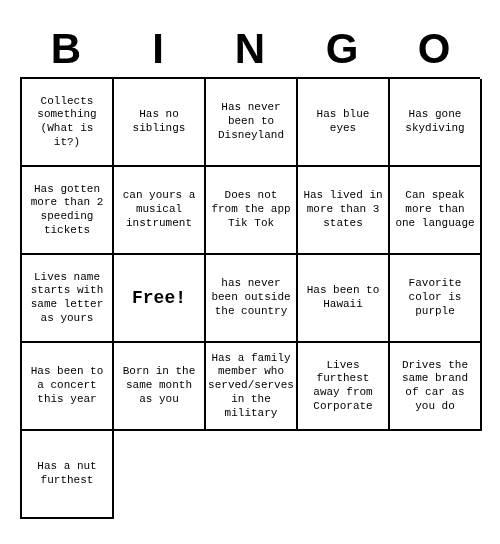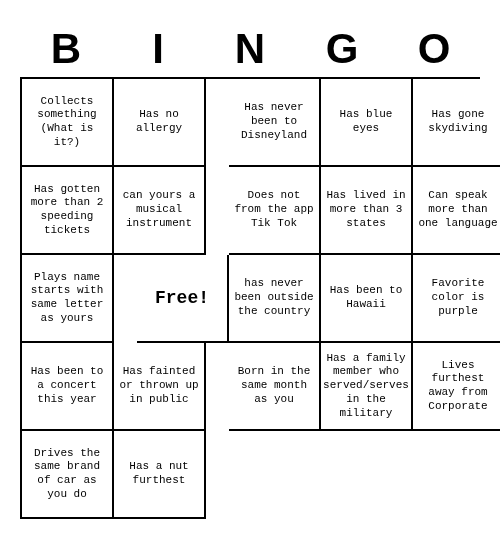--- a/index.html
+++ b/index.html
@@ -45,21 +45,20 @@
       justify-content: center;
       text-align: center;
       padding: 4px;
       font-size: 11px;
       line-height: 1.25;
       cursor: pointer;
     }
     .bingo-cell.free {
       font-size: 18px;
       font-weight: bold;
-      margin-left: 23px;
     }
     .bingo-cell span {
       display: block;
     }
   </style>
 </head>
 <body>
 
 <div class="bingo-card">
   <div class="bingo-header">
@@ -67,21 +66,21 @@
       <div class="bingo-letter">I</div>
       <div class="bingo-letter">N</div>
       <div class="bingo-letter">G</div>
       <div class="bingo-letter">O</div>
     </div>
   <div class="bingo-grid">
   <div class="bingo-cell">
         <span>Collects something (What is it?)</span>
       </div>
       <div class="bingo-cell">
-        <span>Has no allergy</span>
+        <span>Has no siblings</span>
       </div>
       <div class="bingo-cell">
         <span>Has never been to Disneyland</span>
       </div>
       <div class="bingo-cell">
         <span>Has blue eyes</span>
       </div>
       <div class="bingo-cell">
         <span>Has gone skydiving</span>
       </div>
@@ -94,39 +93,36 @@
       <div class="bingo-cell">
         <span>Does not from the app Tik Tok</span>
       </div>
       <div class="bingo-cell">
         <span>Has lived in more than 3 states</span>
       </div>
       <div class="bingo-cell">
         <span>Can speak more than one language</span>
       </div>
       <div class="bingo-cell">
-        <span>Plays name starts with same letter as yours</span>
+        <span>Lives name starts with same letter as yours</span>
       </div>
       <div class="bingo-cell free">
         <span>Free!</span>
       </div>
       <div class="bingo-cell">
         <span>has never been outside the country</span>
       </div>
       <div class="bingo-cell">
         <span>Has been to Hawaii</span>
       </div>
       <div class="bingo-cell">
         <span>Favorite color is purple</span>
       </div>
       <div class="bingo-cell">
         <span>Has been to a concert this year</span>
-      </div>
-      <div class="bingo-cell">
-        <span>Has fainted or thrown up in public</span>
       </div>
       <div class="bingo-cell">
         <span>Born in the same month as you</span>
       </div>
       <div class="bingo-cell">
         <span>Has a family member who served/serves in the military</span>
       </div>
       <div class="bingo-cell">
         <span>Lives furthest away from Corporate</span>
       </div>

